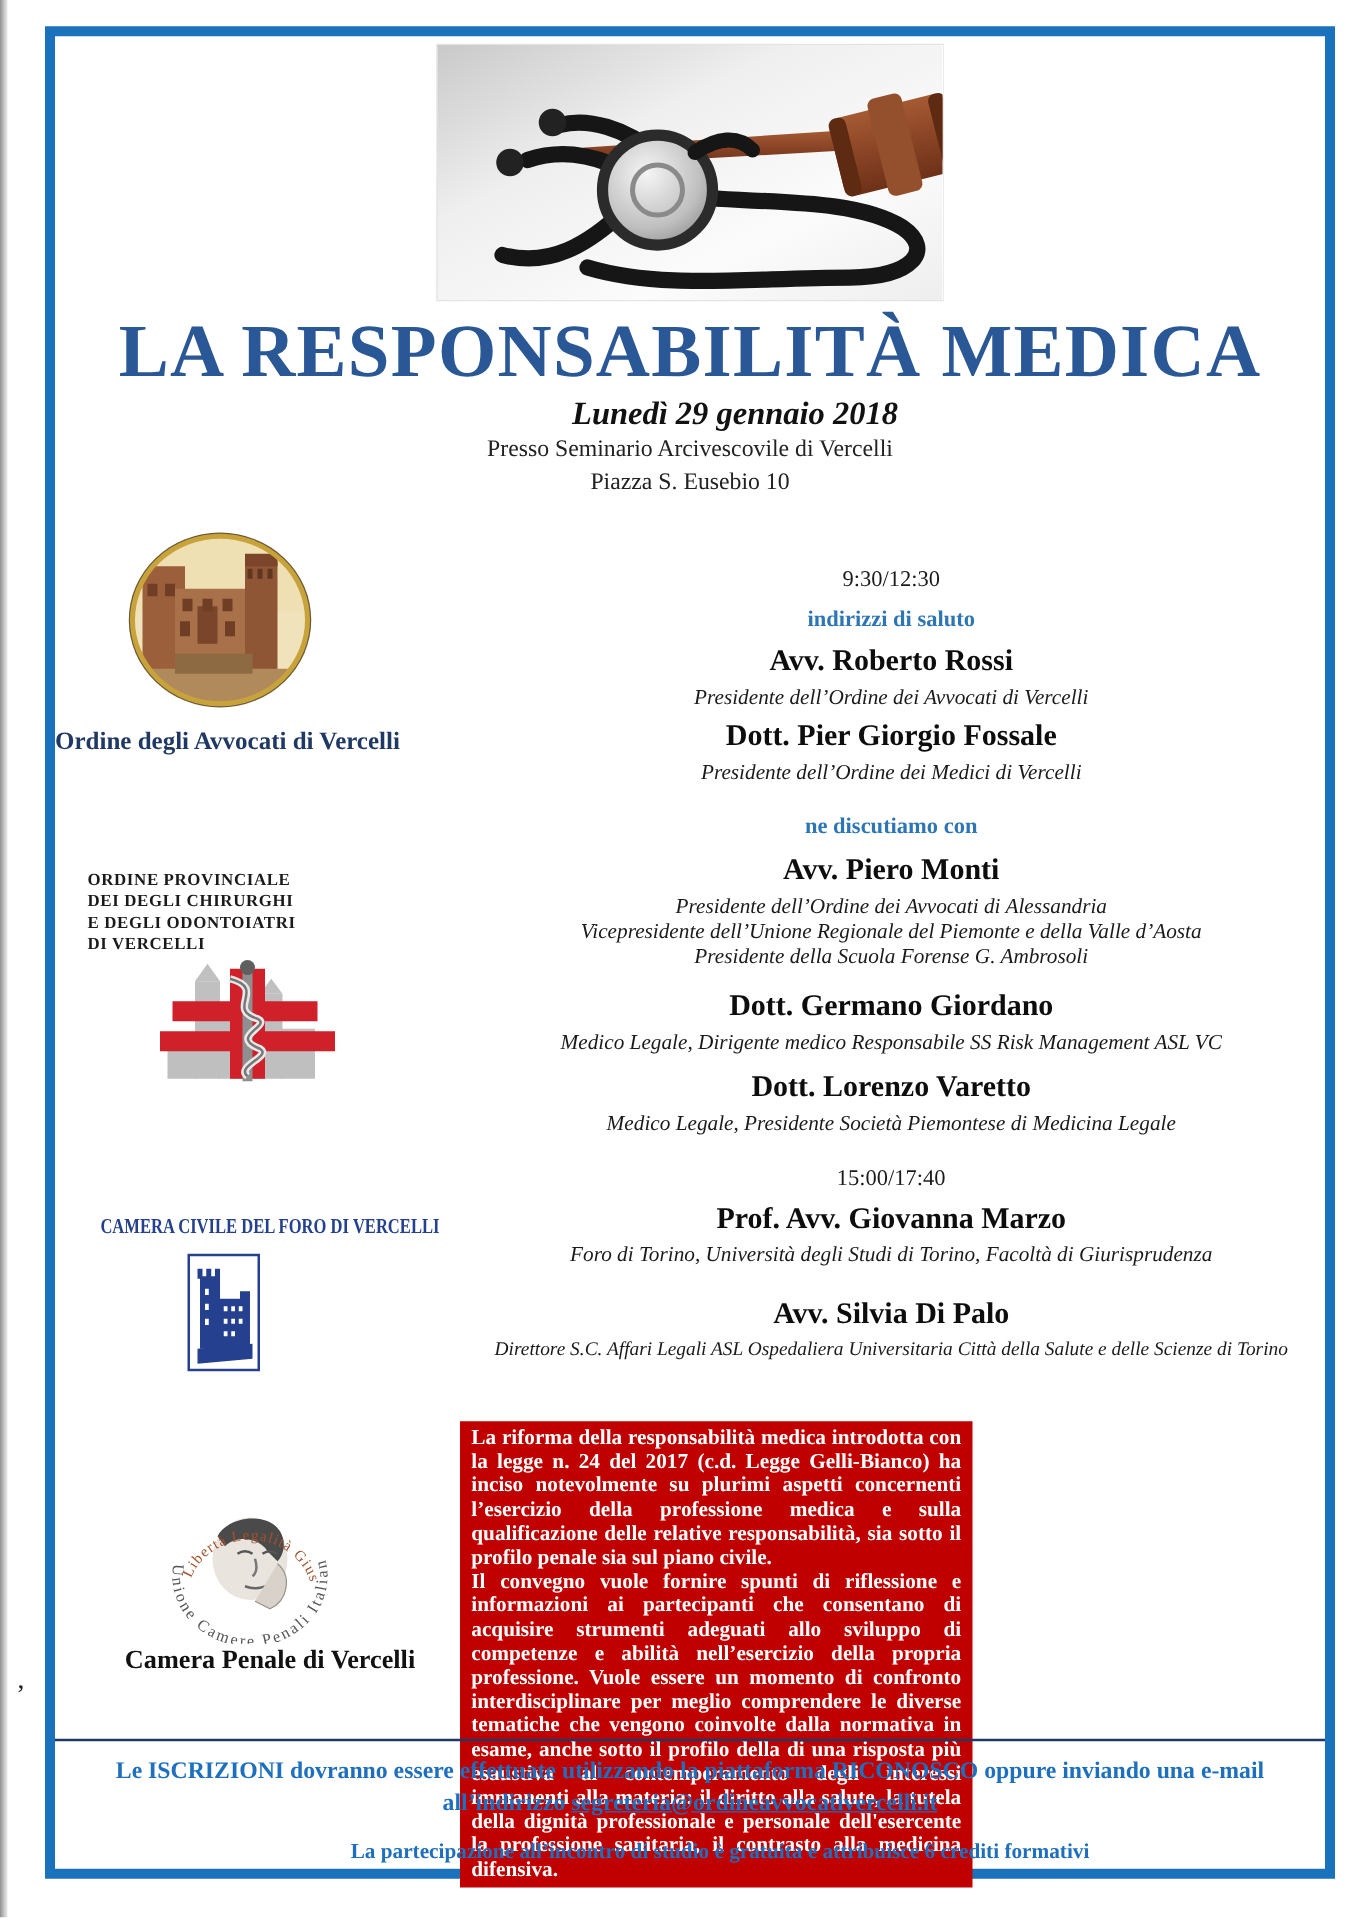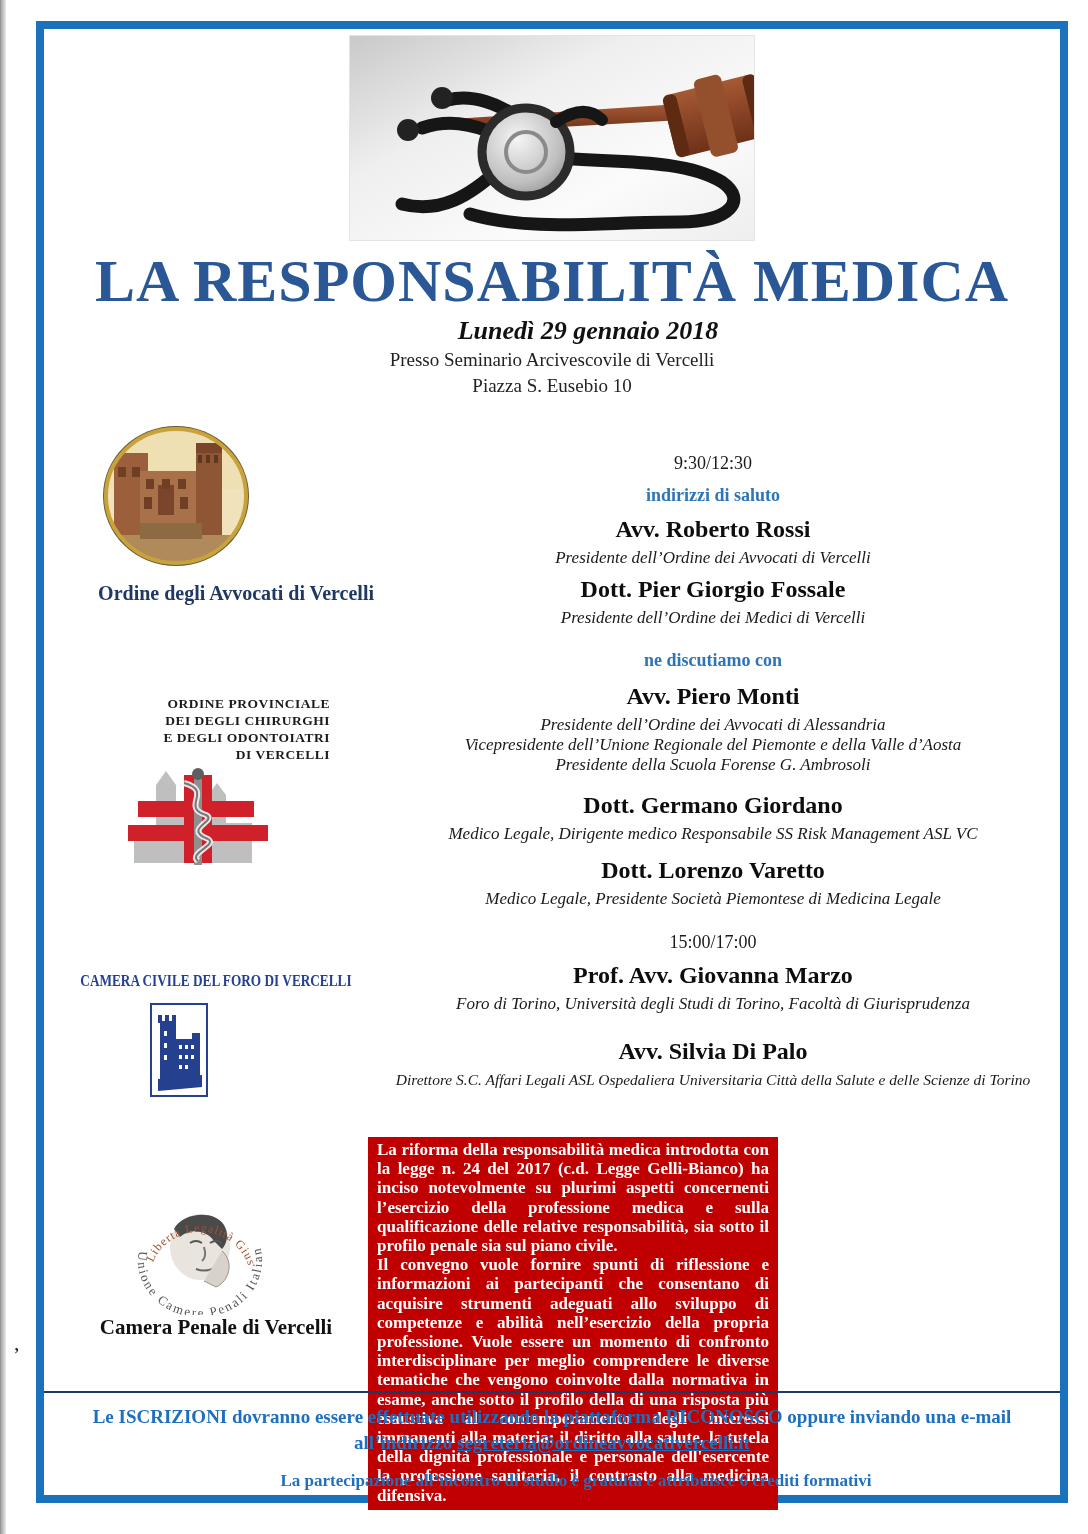--- a/index.html
+++ b/index.html
@@ -21,23 +21,23 @@
      box-shadow:0 0 0 1px #e4e4e4; }
   .page-title { position:absolute; top:218px; width:100%; text-align:center;
      font-size:60px; font-weight:bold; color:#2A5795; letter-spacing:1px; white-space:nowrap; }
   .date-line { position:absolute; top:287px; width:100%; text-align:center;
      font-size:26px; font-weight:bold; font-style:italic; color:#111;margin-left:36px; }
   .venue1 { position:absolute; top:320px; width:100%; text-align:center; font-size:19px; color:#222; }
   .venue2 { position:absolute; top:346px; width:100%; text-align:center; font-size:19px; color:#222; }
 
   
   .oval-photo { position:absolute; left:56px; top:394px; width:153px; height:146px; }
-  .avvocati-caption { position:absolute; left:0; top:553px; width:330px; text-align:right;
+  .avvocati-caption { position:absolute; left:0; top:553px; width:330px; text-align:left;
      font-size:20px; font-weight:bold; color:#1F3864; white-space:nowrap; }
-  .medici-text { position:absolute; left:26px; top:667px; width:260px; text-align:right;
+  .medici-text { position:absolute; left:26px; top:667px; width:260px; text-align:left;
      font-size:13.5px; font-weight:bold; color:#1a1a1a; letter-spacing:0.5px; line-height:1.25; }
   .medici-logo { position:absolute; left:78px; top:738px; width:152px; height:100px; }
   .civile-title { position:absolute; left:0; top:942px; width:330px; text-align:center;
      font-size:17px; font-weight:bold; color:#24408E; white-space:nowrap;
      transform:scaleX(0.78); transform-origin:center; }
   .civile-logo { position:absolute; left:106px; top:974px; width:58px; height:94px;
      border:2px solid #24408E; background:#fff; }
   .penale-seal { position:absolute; left:72px; top:1148px; width:168px; height:138px; }
   .penale-caption { position:absolute; left:32px; top:1286px; width:280px; text-align:center;
      font-size:21px; font-weight:bold; color:#111; white-space:nowrap; }
@@ -274,21 +274,21 @@
     <div class="role t-monti-r2">Vicepresidente dell’Unione Regionale del Piemonte e della Valle d’Aosta</div>
     <div class="role t-monti-r1">Presidente dell’Ordine dei Avvocati di Alessandria</div>
     <div class="role t-monti-r3">Presidente della Scuola Forense G. Ambrosoli</div>
 
     <div class="sname t-giordano">Dott. Germano Giordano</div>
     <div class="role t-giordano-r">Medico Legale, Dirigente medico Responsabile SS Risk Management ASL VC</div>
 
     <div class="sname t-varetto">Dott. Lorenzo Varetto</div>
     <div class="role t-varetto-r">Medico Legale, Presidente Società Piemontese di Medicina Legale</div>
 
-    <div class="time t-time2">15:00/17:00</div>
+    <div class="time t-time2">15:00/17:40</div>
 
     <div class="sname t-marzo">Prof. Avv. Giovanna Marzo</div>
     <div class="role t-marzo-r">Foro di Torino, Università degli Studi di Torino, Facoltà di Giurisprudenza</div>
 
     <div class="sname t-dipalo">Avv. Silvia Di Palo</div>
     <div class="role role-xl t-dipalo-r">Direttore S.C. Affari Legali ASL Ospedaliera Universitaria Città della Salute e delle Scienze di Torino</div>
   </div>
 
   <div class="abstract">
     <p>La riforma della responsabilità medica introdotta con la legge n. 24 del 2017 (c.d. Legge Gelli-Bianco) ha inciso notevolmente su plurimi aspetti concernenti l’esercizio della professione medica e sulla qualificazione delle relative responsabilità, sia sotto il profilo penale sia sul piano civile.</p>

